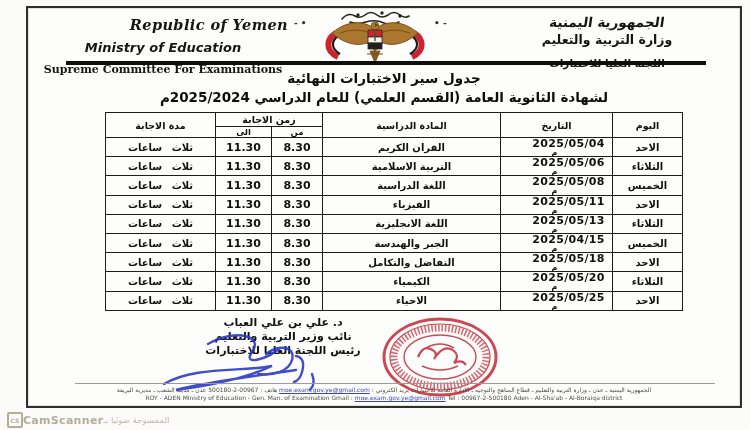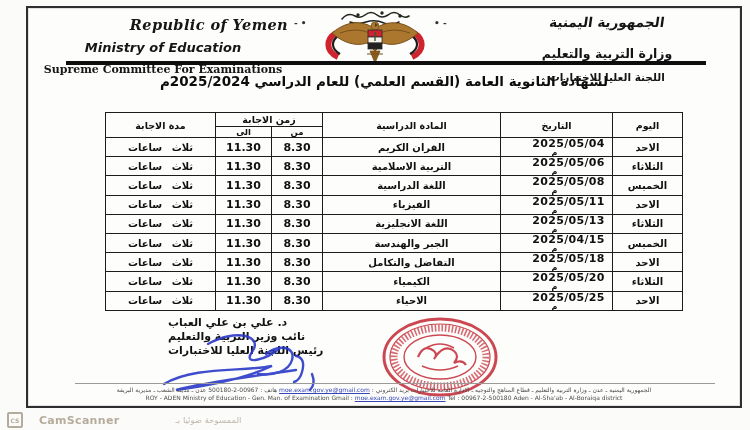--- a/index.html
+++ b/index.html
@@ -18,21 +18,21 @@
   .abs{position:absolute;}
 
   
   .hdr-en{left:10px;top:8px;width:250px;text-align:center;color:#161616;}
   .hdr-en .l1{font:italic 700 14.5px "DejaVu Serif",serif;letter-spacing:.4px;text-align:right;}
   .hdr-en .l2{font:italic 700 13px "DejaVu Sans",sans-serif;margin-top:7px;}
   .hdr-en .l3{font:700 11px "DejaVu Serif",serif;margin-top:8px;}
 
   .hdr-ar{left:468px;top:6px;width:222px;text-align:center;color:#141414;direction:rtl;}
   .hdr-ar .l1{font:700 13.5px "DejaVu Sans",sans-serif;transform:skewX(-8deg);letter-spacing:-.5px;}
-  .hdr-ar .l2{font:700 12.5px "DejaVu Sans",sans-serif;margin-top:16px;}
+  .hdr-ar .l2{font:700 12.5px "DejaVu Sans",sans-serif;margin-top:2px;}
   .hdr-ar .l3{font:700 10.5px "DejaVu Sans",sans-serif;margin-top:10px;}
 
   .emblem{left:292px;top:1px;width:110px;height:58px;}
   .flank{top:10px;font:700 9px "DejaVu Sans",sans-serif;color:#333;}
   .flank.lf{left:266px;} .flank.rt{left:406px;}
 
   .hdr-rule{left:38px;top:53px;width:640px;height:4px;background:#0e0e0e;}
 
   
   .title{left:96px;top:62px;width:520px;text-align:center;direction:rtl;color:#0d0d0d;}
@@ -52,38 +52,38 @@
   .sched th{font:700 9.5px "DejaVu Sans",sans-serif;}
   .sched tr.h2 th{font:700 8.5px "DejaVu Sans",sans-serif;}
   td.c-day,td.c-sub{font:700 10px "DejaVu Sans",sans-serif;}
   td.c-dur{font:700 10px "DejaVu Sans",sans-serif;word-spacing:6px;}
   td.c-num{font:700 11px "DejaVu Sans",sans-serif;direction:ltr;}
   td.c-date{font:700 11px "DejaVu Sans",sans-serif;padding-left:24px;}
   .date-num{direction:ltr;line-height:11px;letter-spacing:.3px;}
   .meem{font:700 8px "DejaVu Sans",sans-serif;line-height:7px;transform:translateX(-14px);}
 
   
-  .sig-text{left:140px;top:308px;width:230px;text-align:left;direction:rtl;color:#111;
+  .sig-text{left:140px;top:308px;width:230px;text-align:center;direction:rtl;color:#111;
     font:700 11px "DejaVu Sans",sans-serif;line-height:14px;}
   .sig-svg{left:118px;top:318px;width:210px;height:70px;}
   .stamp{left:352px;top:308px;width:120px;height:82px;opacity:.88;}
 
   
   .foot-rule{left:47px;top:375px;width:640px;height:1px;background:#9a9a96;}
   .foot{width:712px;text-align:center;color:#4c4c4a;}
   .foot.ar{left:0;top:378px;font:400 6px "DejaVu Sans",sans-serif;direction:rtl;}
   .foot.en{left:0;top:386px;font:400 6px "DejaVu Sans",sans-serif;}
   .flink{color:#3646b8;text-decoration:underline;}
 
   
-  .cam{position:absolute;left:7px;top:412px;display:flex;align-items:center;gap:16px;}
+  .cam{position:absolute;left:7px;top:412px;display:flex;align-items:center;gap:0;}
   .cs-box{width:12px;height:12px;border:2px solid #b5ac9c;border-radius:2px;
     font:700 6px "DejaVu Sans",sans-serif;color:#b5ac9c;display:flex;align-items:center;justify-content:center;}
   .cs-brand{font:700 11px "DejaVu Sans",sans-serif;color:#b5ac9c;letter-spacing:.3px;}
-  .cs-ar{font:400 8.5px "DejaVu Sans",sans-serif;color:#c0b8aa;margin-left:40px;}
+  .cs-ar{font:400 8.5px "DejaVu Sans",sans-serif;color:#c0b8aa;}
 </style>
 </head>
 <body>
 
 <div class="page">
 
   <div class="abs hdr-en">
     <div class="l1">Republic of Yemen</div>
     <div class="l2">Ministry of Education</div>
     <div class="l3">Supreme Committee For Examinations</div>
@@ -128,20 +128,21 @@
       <path d="M55,23 v9" stroke="#2e5d33" stroke-width="1.4"></path>
 
       <path d="M50,42 L55,54 L60,42 Z" fill="#8a5d1f" stroke="#77511b" stroke-width="0.8"></path>
       <path d="M47,45 h16" stroke="#77511b" stroke-width="1"></path>
     </svg>
   </div>
 
   <div class="abs hdr-rule"></div>
 
   <div class="abs title">
+    <div class="t1">جدول سير الاختبارات النهائية</div>
     <div class="t2">لشهادة الثانوية العامة (القسم العلمي) للعام الدراسي 2025/2024م</div>
   </div>
 
   <table class="sched">
     <colgroup>
       <col style="width:70px">
         <col style="width:112px">
         <col style="width:178px">
       <col style="width:51px">
         <col style="width:56px">

